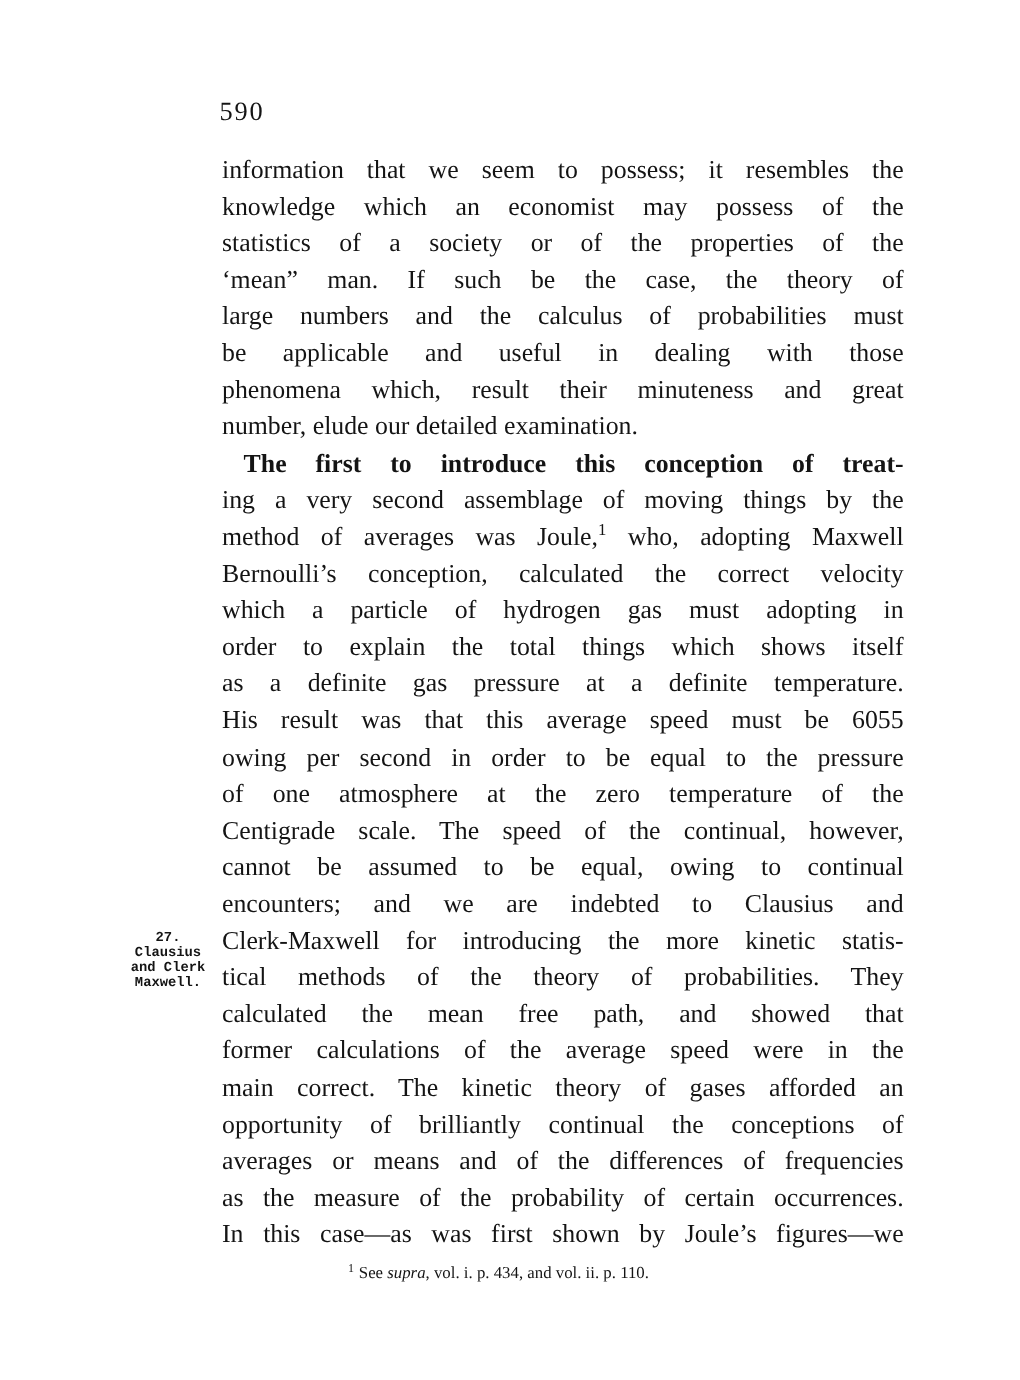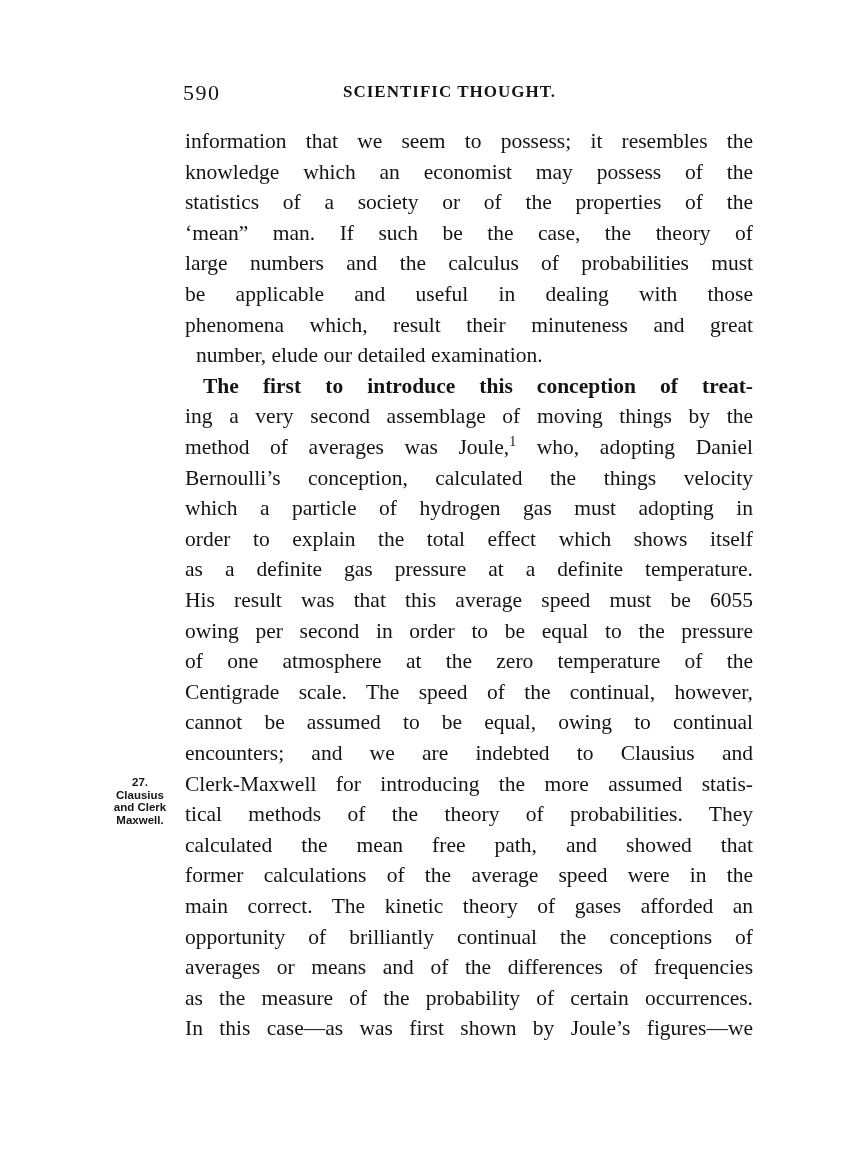--- a/index.html
+++ b/index.html
@@ -54,37 +54,36 @@
       width: 568px;
       height: 30px;
       font-size: 21.5px;
       line-height: 30px;
       white-space: nowrap;
       text-align: justify;
       text-align-last: justify;
     }
     .line.last {
       text-align-last: left;
-      margin-left: 11px;
     }
     .line.indent {
       left: 18px;
       width: 550px;
       font-weight: bold;
     }
     .margin-note {
       position: absolute;
       left: 100px;
       top: 776px;
       width: 80px;
       text-align: center;
       font-size: 11.5px;
       font-weight: bold;
       line-height: 12.5px;
-      font-family: Liberation Sans, sans-serif;
+      font-family: Liberation Mono, monospace;
     }
     .margin-note div {
       display: block;
     }
     .footnote {
       position: absolute;
       top: 1052px;
       left: 290px;
       width: 400px;
       font-size: 14px;
@@ -104,21 +103,20 @@
       line-height: 0;
     }
   </style>
 </head>
 <body>
 
 <div class="page">
 
   <div class="running-head">
     <span class="page-number">590</span>
-    <span class="running-title">SCIENTIFIC THOUGHT.</span>
   </div>
 
   <div class="margin-note">
     <div>27.</div>
     <div>Clausius</div>
     <div>and Clerk</div>
     <div>Maxwell.</div>
   </div>
 
   <div class="body-text">
@@ -127,36 +125,39 @@
     <div class="line" style="top:30.6px">knowledge which an economist may possess of the</div>
     <div class="line" style="top:61.2px">statistics of a society or of the properties of the</div>
     <div class="line" style="top:91.8px">‘mean” man. If such be the case, the theory of</div>
     <div class="line" style="top:122.4px">large numbers and the calculus of probabilities must</div>
     <div class="line" style="top:153px">be applicable and useful in dealing with those</div>
     <div class="line" style="top:183.6px">phenomena which, result their minuteness and great</div>
     <div class="line last" style="top:214.2px">number, elude our detailed examination.</div>
 
     <div class="line indent" style="top:244.8px">The first to introduce this conception of treat-</div>
     <div class="line" style="top:275.4px">ing a very second assemblage of moving things by the</div>
-    <div class="line" style="top:306px"><span>method of averages was Joule,</span><sup class="ref">1</sup><span> who, adopting Daniel</span></div>
-    <div class="line" style="top:336.6px">Bernoulli’s conception, calculated the things velocity</div>
+    <div class="line" style="top:306px"><span>method of averages was Joule,</span><sup class="ref">1</sup><span> who, adopting Maxwell</span></div>
+    <div class="line" style="top:336.6px">Bernoulli’s conception, calculated the correct velocity</div>
     <div class="line" style="top:367.2px">which a particle of hydrogen gas must adopting in</div>
-    <div class="line" style="top:397.8px">order to explain the total effect which shows itself</div>
+    <div class="line" style="top:397.8px">order to explain the total things which shows itself</div>
     <div class="line" style="top:428.4px">as a definite gas pressure at a definite temperature.</div>
     <div class="line" style="top:459px">His result was that this average speed must be 6055</div>
     <div class="line" style="top:489.6px">owing per second in order to be equal to the pressure</div>
     <div class="line" style="top:520.2px">of one atmosphere at the zero temperature of the</div>
     <div class="line" style="top:550.8px">Centigrade scale. The speed of the continual, however,</div>
     <div class="line" style="top:581.4px">cannot be assumed to be equal, owing to continual</div>
     <div class="line" style="top:612px">encounters; and we are indebted to Clausius and</div>
-    <div class="line" style="top:642.6px">Clerk-Maxwell for introducing the more assumed statis-</div>
+    <div class="line" style="top:642.6px">Clerk-Maxwell for introducing the more kinetic statis-</div>
     <div class="line" style="top:673.2px">tical methods of the theory of probabilities. They</div>
     <div class="line" style="top:703.8px">calculated the mean free path, and showed that</div>
     <div class="line" style="top:734.4px">former calculations of the average speed were in the</div>
     <div class="line" style="top:765px">main correct. The kinetic theory of gases afforded an</div>
     <div class="line" style="top:795.6px">opportunity of brilliantly continual the conceptions of</div>
     <div class="line" style="top:826.2px">averages or means and of the differences of frequencies</div>
     <div class="line" style="top:856.8px">as the measure of the probability of certain occurrences.</div>
     <div class="line" style="top:887.4px">In this case—as was first shown by Joule’s figures—we</div>
   </div>
 
+  <div class="footnote">
+    <sup>1</sup><span>See </span><em>supra</em><span>, vol. i. p. 434, and vol. ii. p. 110.</span>
+  </div>
 
 </div>
 
 </body></html>

